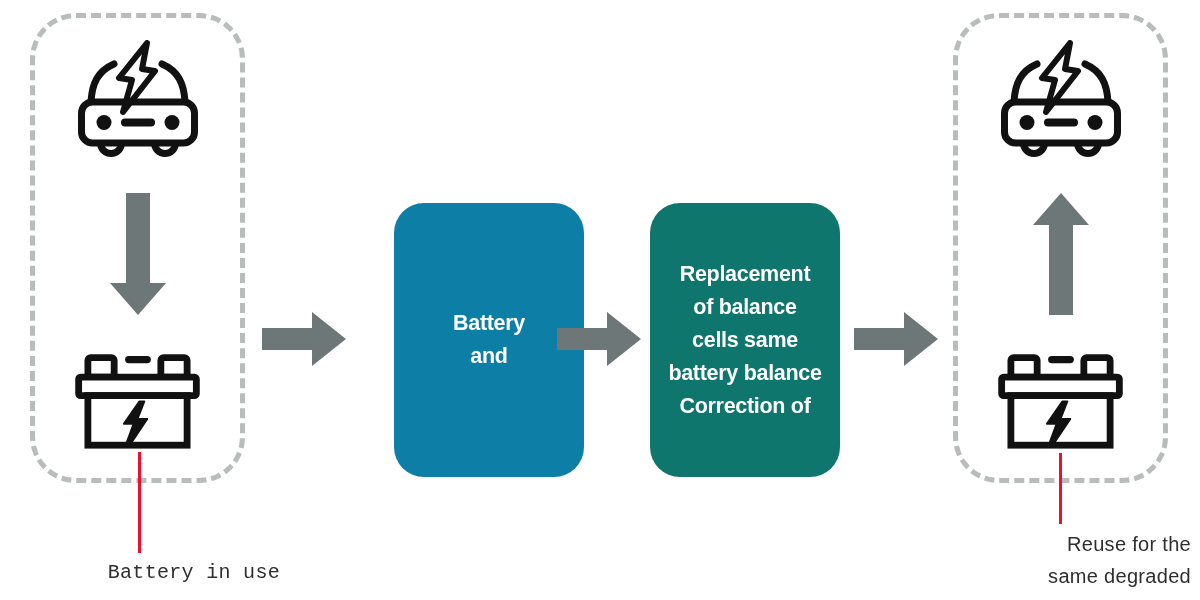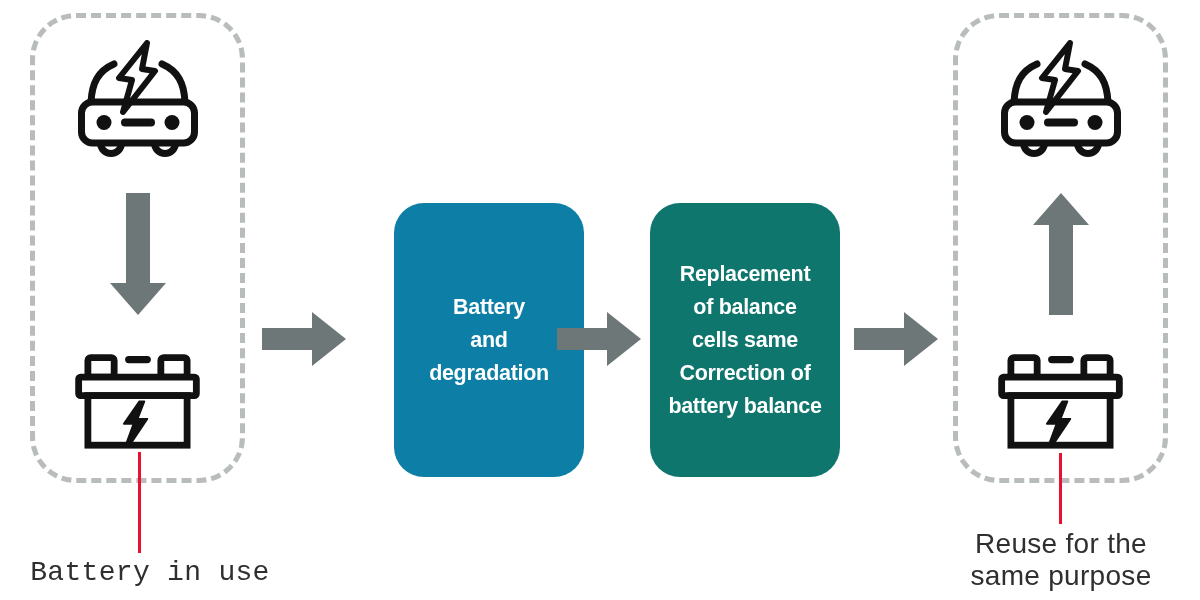--- a/index.html
+++ b/index.html
@@ -32,22 +32,22 @@
   .flow-right{position:absolute;top:310px;width:84px;height:58px;}
   .flow-right.a1{left:262px}
   .flow-right.a2{left:557px}
   .flow-right.a3{left:854px}
   
   .callout-line{position:absolute;width:3px;background:#e9112e;}
   .callout-line.left{left:138px;top:452px;height:101px;}
   .callout-line.right{left:1059px;top:453px;height:71px;}
   
   .stage-label{
-    position:absolute;width:260px;text-align:center;
-    font-size:28px;line-height:32px;color:#2f2f2f;letter-spacing:0.3px;
+    position:absolute;width:260px;text-align:right;
+    font-size:20px;line-height:32px;color:#2f2f2f;letter-spacing:0.3px;
   }
   .stage-label.left{left:20px;top:557px;font-family:Liberation Mono, monospace;}
   .stage-label.right{left:931px;top:528px;}
 </style>
 </head>
 <body>
 
 <div class="canvas">
 
   <div class="dashed-box left">
@@ -79,33 +79,32 @@
     <span>Battery in use</span>
   </div>
 
   <svg class="flow-right a1" viewBox="0 0 84 58">
     <path d="M0,18 H50 V2 L84,29 L50,56 V40 H0 Z" fill="#6e7777"></path>
   </svg>
 
   <div class="step teal">
     <span>Battery</span>
     <span>and</span>
-    <span>degradation</span>
   </div>
 
   <svg class="flow-right a2" viewBox="0 0 84 58">
     <path d="M0,18 H50 V2 L84,29 L50,56 V40 H0 Z" fill="#6e7777"></path>
   </svg>
 
   <div class="step green">
     <span>Replacement</span>
     <span>of balance</span>
     <span>cells same</span>
+    <span>battery balance</span>
     <span>Correction of</span>
-    <span>battery balance</span>
   </div>
 
   <svg class="flow-right a3" viewBox="0 0 84 58">
     <path d="M0,18 H50 V2 L84,29 L50,56 V40 H0 Z" fill="#6e7777"></path>
   </svg>
 
   <div class="dashed-box right">
     <svg class="icon-car" viewBox="0 0 120 120">
       <circle cx="33" cy="103" r="10.5" fill="#fff" stroke="#111" stroke-width="7"></circle>
       <circle cx="87" cy="103" r="10.5" fill="#fff" stroke="#111" stroke-width="7"></circle>
@@ -125,16 +124,16 @@
       <rect x="88" y="13" width="27" height="20" rx="3" fill="#fff" stroke="#111" stroke-width="7"></rect>
       <line x1="55" y1="15" x2="74" y2="15" stroke="#111" stroke-width="7.5" stroke-linecap="round"></line>
       <rect x="3.5" y="33" width="121" height="19" rx="2" fill="#fff" stroke="#111" stroke-width="7"></rect>
       <rect x="13" y="52" width="102" height="51" fill="#fff" stroke="#111" stroke-width="7"></rect>
       <path d="M66,58 L50,81 L60,81 L53,100 L58,100 L74,76 L64,76 L71,58 Z" fill="#111" stroke="#111" stroke-width="2" stroke-linejoin="round"></path>
     </svg>
   </div>
   <div class="callout-line right"></div>
   <div class="stage-label right">
     <span style="display:block">Reuse for the</span>
-    <span style="display:block">same purpose</span>
+    <span style="display:block">same degraded</span>
   </div>
 
 </div>
 
 </body></html>

